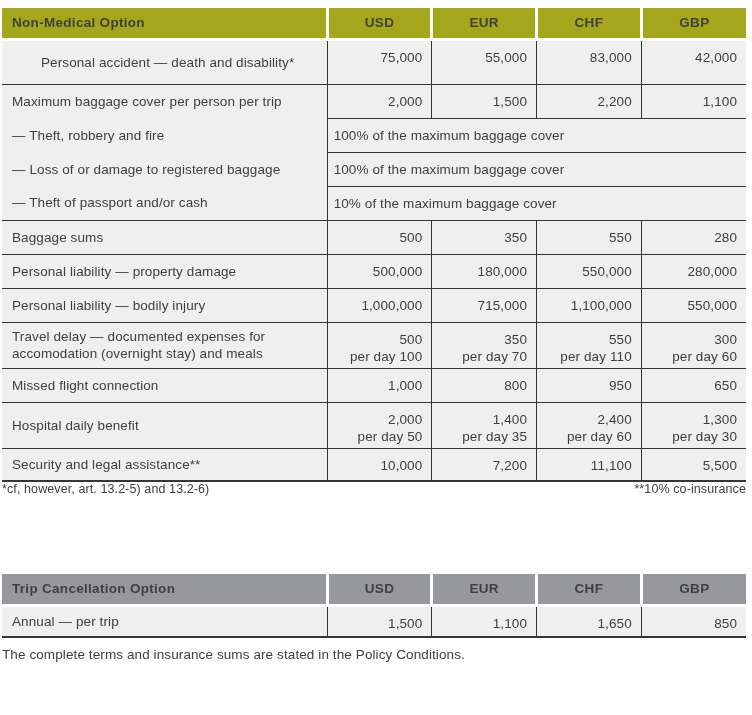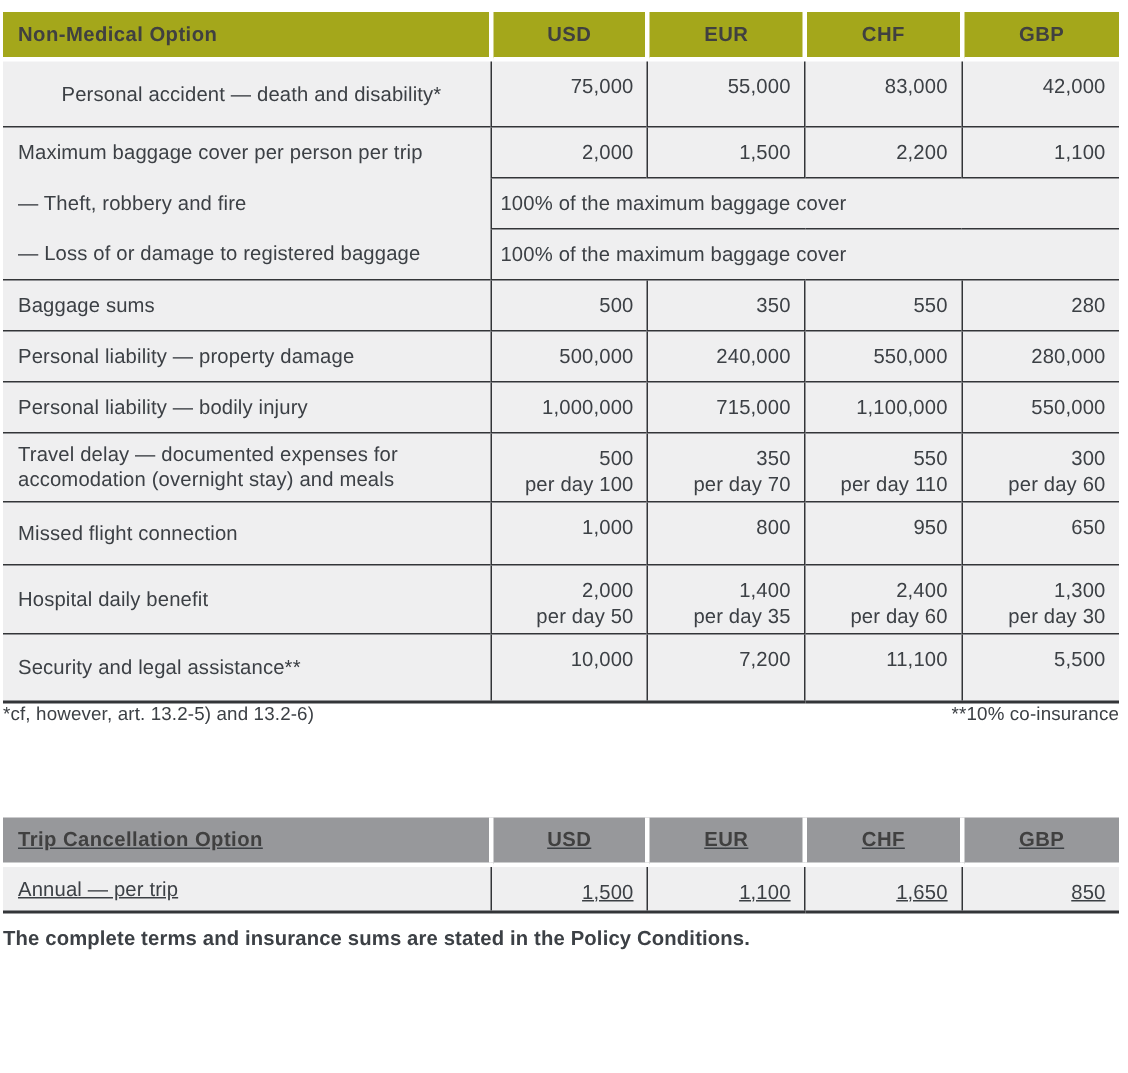--- a/index.html
+++ b/index.html
@@ -83,26 +83,25 @@
   .nm tbody tr:nth-child(12) td { height: 33px; }
   .tc tbody td { height: 32px; }
 
   
   .footnotes {
     display: flex;
     justify-content: space-between;
     font-size: 12.5px;
     letter-spacing: 0.1px;
   }
-  .tc-wrap { margin-top: 62px; text-decoration: underline; }
+  .tc-wrap { margin-top: 78px; }
   .closing {
     margin: 9px 0 0 0;
     font-size: 13.5px;
     letter-spacing: 0.1px;
-    font-weight: bold;
   }
 </style>
 </head>
 <body>
 
 <div class="page">
 
   <table class="tbl nm">
     <colgroup>
       <col class="c-label">
@@ -136,31 +135,35 @@
           <td class="val">1,100</td>
         </tr>
         <tr class="sub">
           <td class="lbl">— Theft, robbery and fire</td>
           <td class="span-val" colspan="4">100% of the maximum baggage cover</td>
         </tr>
         <tr class="sub">
           <td class="lbl">— Loss of or damage to registered baggage</td>
           <td class="span-val" colspan="4">100% of the maximum baggage cover</td>
         </tr>
+        <tr class="sub">
+          <td class="lbl">— Theft of passport and/or cash</td>
+          <td class="span-val" colspan="4">10% of the maximum baggage cover</td>
+        </tr>
         <tr>
           <td class="lbl">Baggage sums</td>
           <td class="val">500</td>
           <td class="val">350</td>
           <td class="val">550</td>
           <td class="val">280</td>
         </tr>
         <tr>
           <td class="lbl">Personal liability — property damage</td>
           <td class="val">500,000</td>
-          <td class="val">240,000</td>
+          <td class="val">180,000</td>
           <td class="val">550,000</td>
           <td class="val">280,000</td>
         </tr>
         <tr>
           <td class="lbl">Personal liability — bodily injury</td>
           <td class="val">1,000,000</td>
           <td class="val">715,000</td>
           <td class="val">1,100,000</td>
           <td class="val">550,000</td>
         </tr>

